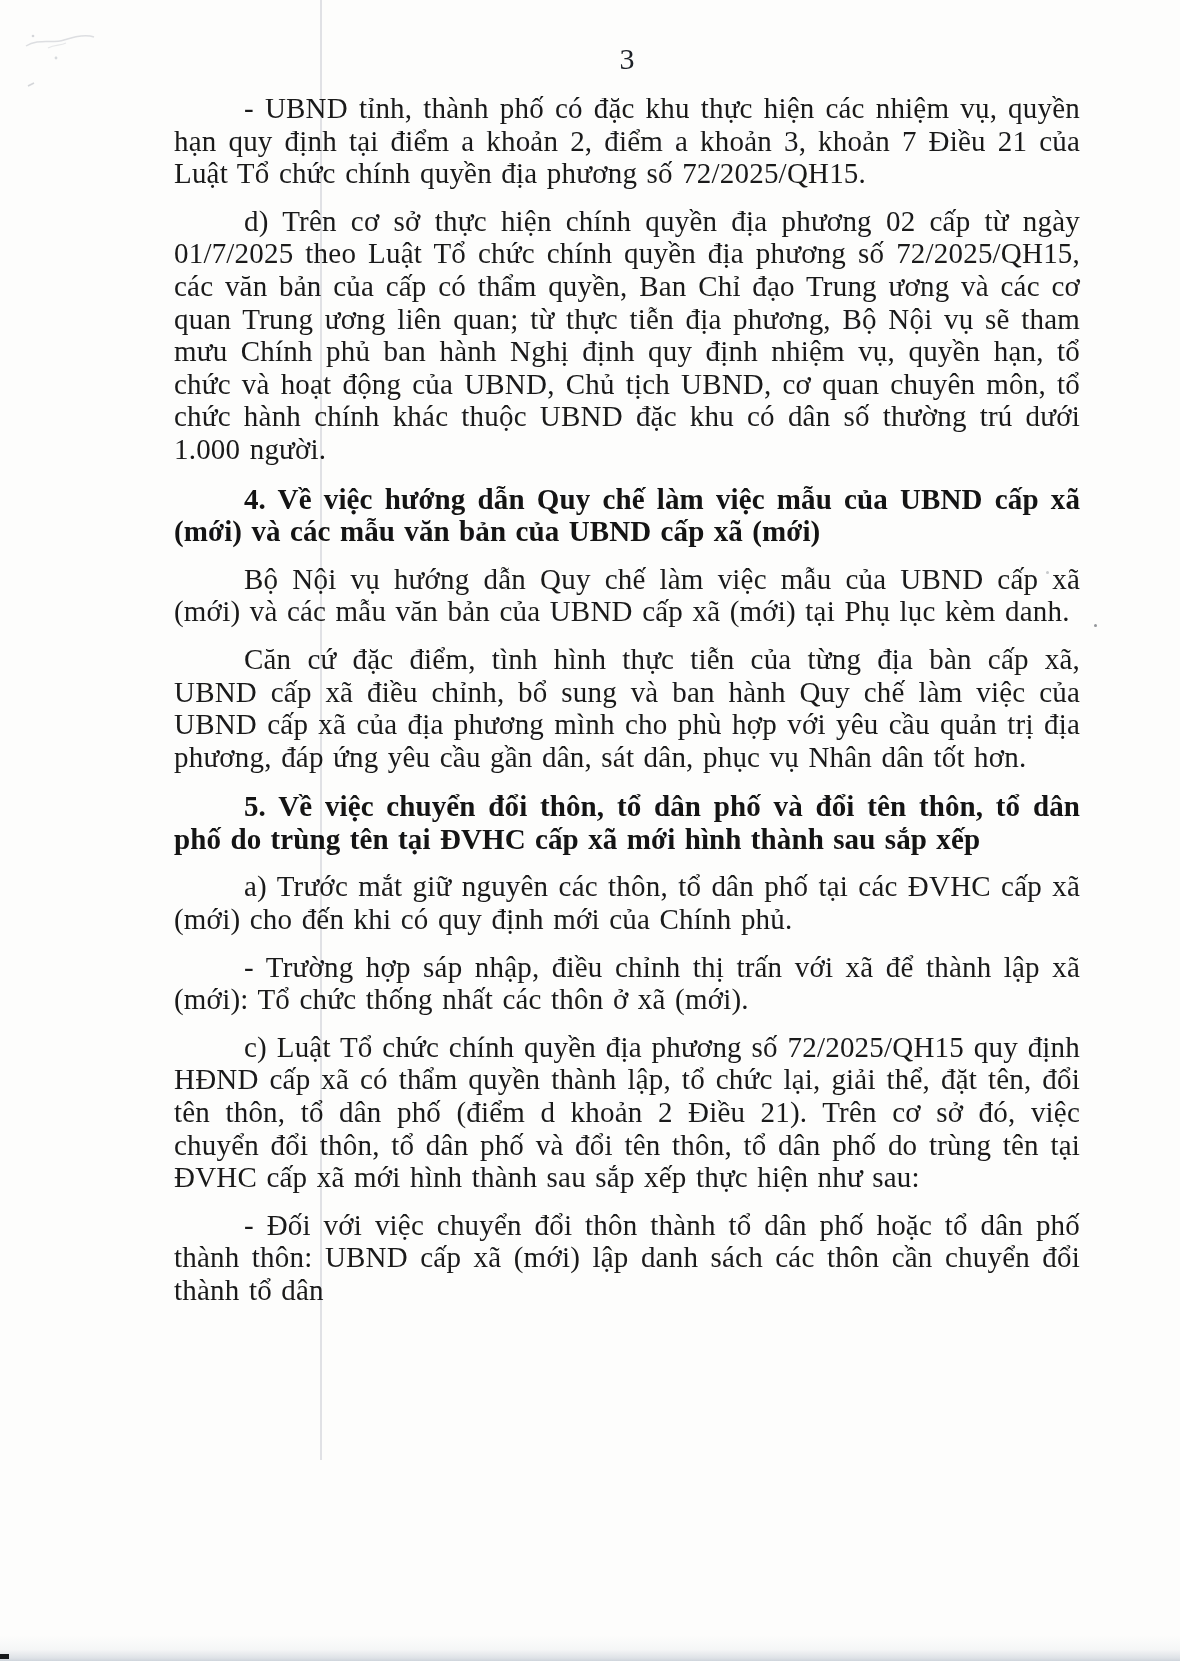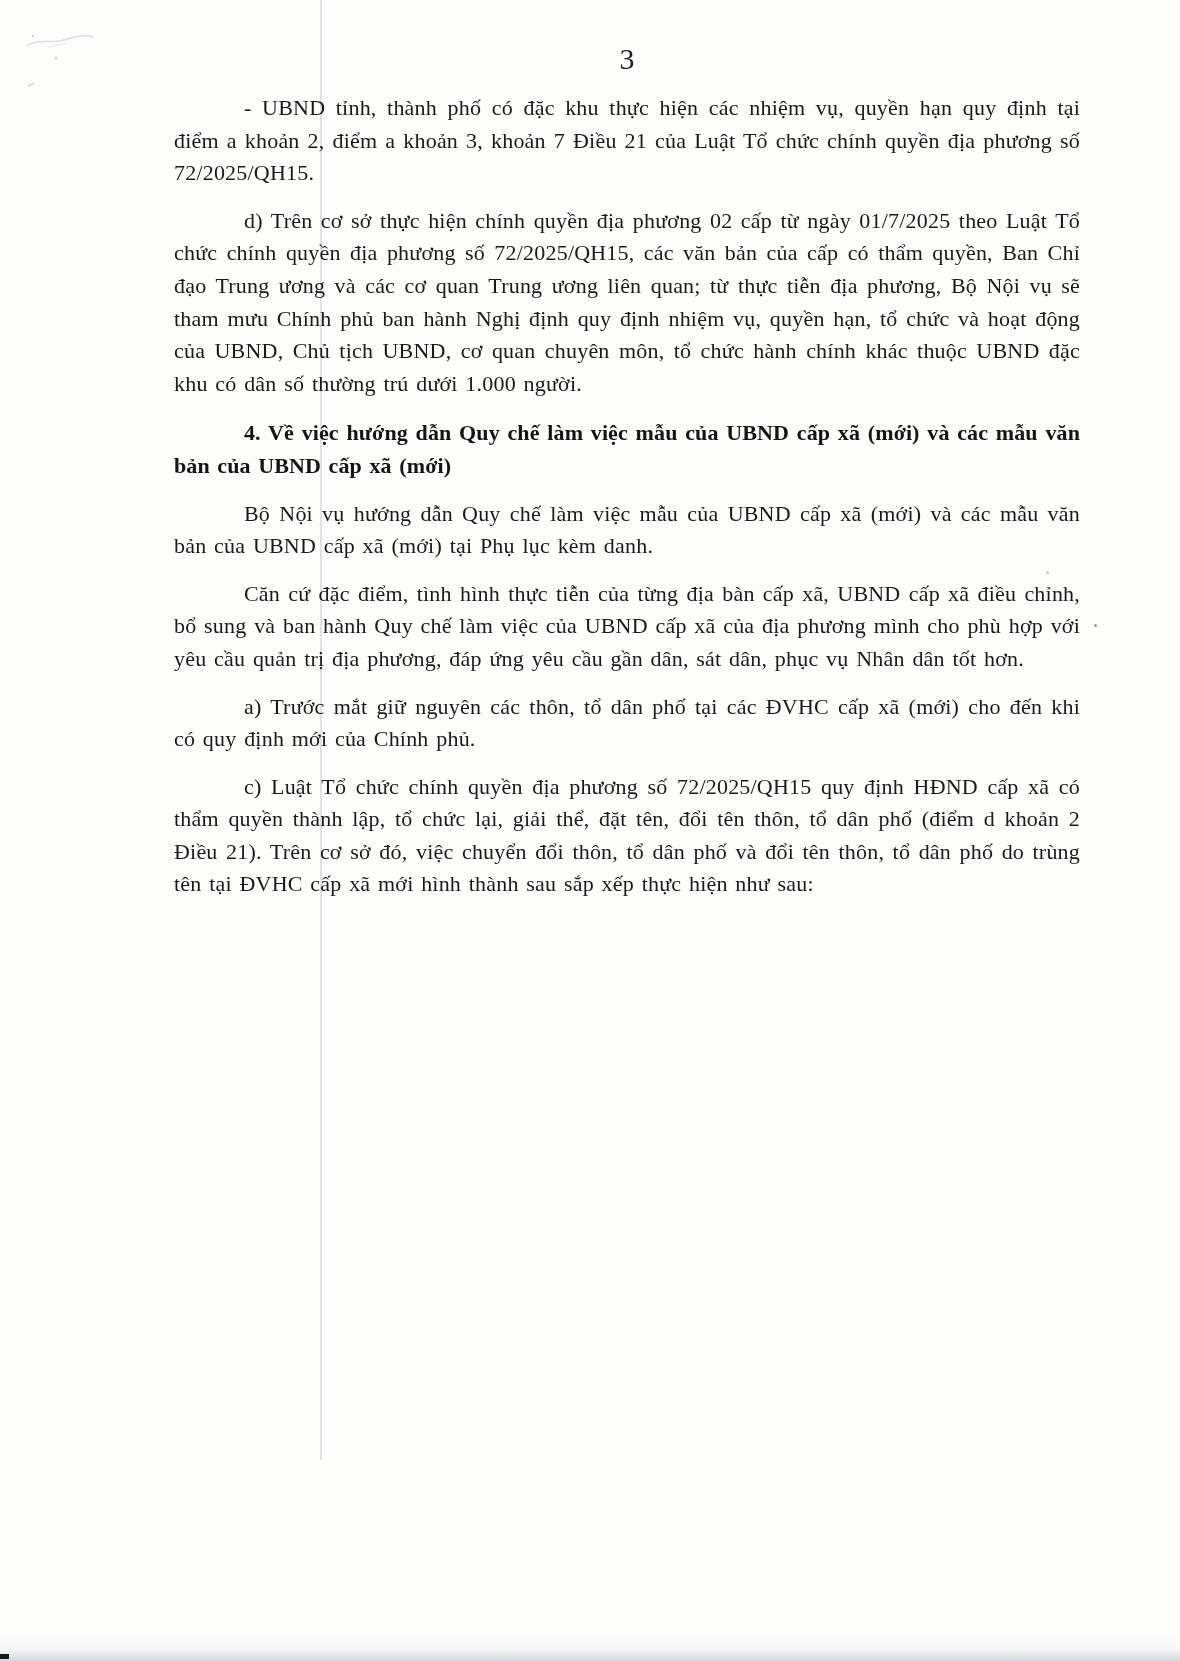--- a/index.html
+++ b/index.html
@@ -49,21 +49,21 @@
   .content {
     position: absolute;
     top: 92px;
     left: 174px;
     width: 906px;
   }
   .content p {
     margin: 0;
     padding: 0;
     margin-top: 15px;
-    font-size: 22px;
+    font-size: 29px;
     line-height: 32.6px;
     text-align: justify;
     text-indent: 70px;
     word-spacing: 2px;
     letter-spacing: 0.2px;
   }
   .content p:first-child { margin-top: 0; }
   .content p.heading {
     font-weight: bold;
     margin-top: 17px;
@@ -118,22 +118,25 @@
   <div class="scan-streak"></div>
 
   <div class="page-number">3</div>
 
   <div class="content">
     <p>- UBND tỉnh, thành phố có đặc khu thực hiện các nhiệm vụ, quyền hạn quy định tại điểm a khoản 2, điểm a khoản 3, khoản 7 Điều 21 của Luật Tổ chức chính quyền địa phương số 72/2025/QH15.</p>
     <p>d) Trên cơ sở thực hiện chính quyền địa phương 02 cấp từ ngày 01/7/2025 theo Luật Tổ chức chính quyền địa phương số 72/2025/QH15, các văn bản của cấp có thẩm quyền, Ban Chỉ đạo Trung ương và các cơ quan Trung ương liên quan; từ thực tiễn địa phương, Bộ Nội vụ sẽ tham mưu Chính phủ ban hành Nghị định quy định nhiệm vụ, quyền hạn, tổ chức và hoạt động của UBND, Chủ tịch UBND, cơ quan chuyên môn, tổ chức hành chính khác thuộc UBND đặc khu có dân số thường trú dưới 1.000 người.</p>
     <p class="heading">4. Về việc hướng dẫn Quy chế làm việc mẫu của UBND cấp xã (mới) và các mẫu văn bản của UBND cấp xã (mới)</p>
     <p>Bộ Nội vụ hướng dẫn Quy chế làm việc mẫu của UBND cấp xã (mới) và các mẫu văn bản của UBND cấp xã (mới) tại Phụ lục kèm danh.</p>
     <p>Căn cứ đặc điểm, tình hình thực tiễn của từng địa bàn cấp xã, UBND cấp xã điều chỉnh, bổ sung và ban hành Quy chế làm việc của UBND cấp xã của địa phương mình cho phù hợp với yêu cầu quản trị địa phương, đáp ứng yêu cầu gần dân, sát dân, phục vụ Nhân dân tốt hơn.</p>
+    <p class="heading">5. Về việc chuyển đổi thôn, tổ dân phố và đổi tên thôn, tổ dân phố do trùng tên tại ĐVHC cấp xã mới hình thành sau sắp xếp</p>
     <p>a) Trước mắt giữ nguyên các thôn, tổ dân phố tại các ĐVHC cấp xã (mới) cho đến khi có quy định mới của Chính phủ.</p>
+    <p>- Trường hợp sáp nhập, điều chỉnh thị trấn với xã để thành lập xã (mới): Tổ chức thống nhất các thôn ở xã (mới).</p>
     <p>c) Luật Tổ chức chính quyền địa phương số 72/2025/QH15 quy định HĐND cấp xã có thẩm quyền thành lập, tổ chức lại, giải thể, đặt tên, đổi tên thôn, tổ dân phố (điểm d khoản 2 Điều 21). Trên cơ sở đó, việc chuyển đổi thôn, tổ dân phố và đổi tên thôn, tổ dân phố do trùng tên tại ĐVHC cấp xã mới hình thành sau sắp xếp thực hiện như sau:</p>
+    <p>- Đối với việc chuyển đổi thôn thành tổ dân phố hoặc tổ dân phố thành thôn: UBND cấp xã (mới) lập danh sách các thôn cần chuyển đổi thành tổ dân</p>
   </div>
 
   <div class="speck" style="left:1094px; top:624px;"></div>
   <div class="speck" style="left:1046px; top:571px; opacity:.5;"></div>
 
   <div class="scan-bottom-band"></div>
   <div class="scan-corner-mark"></div>
 
 </div>
 

